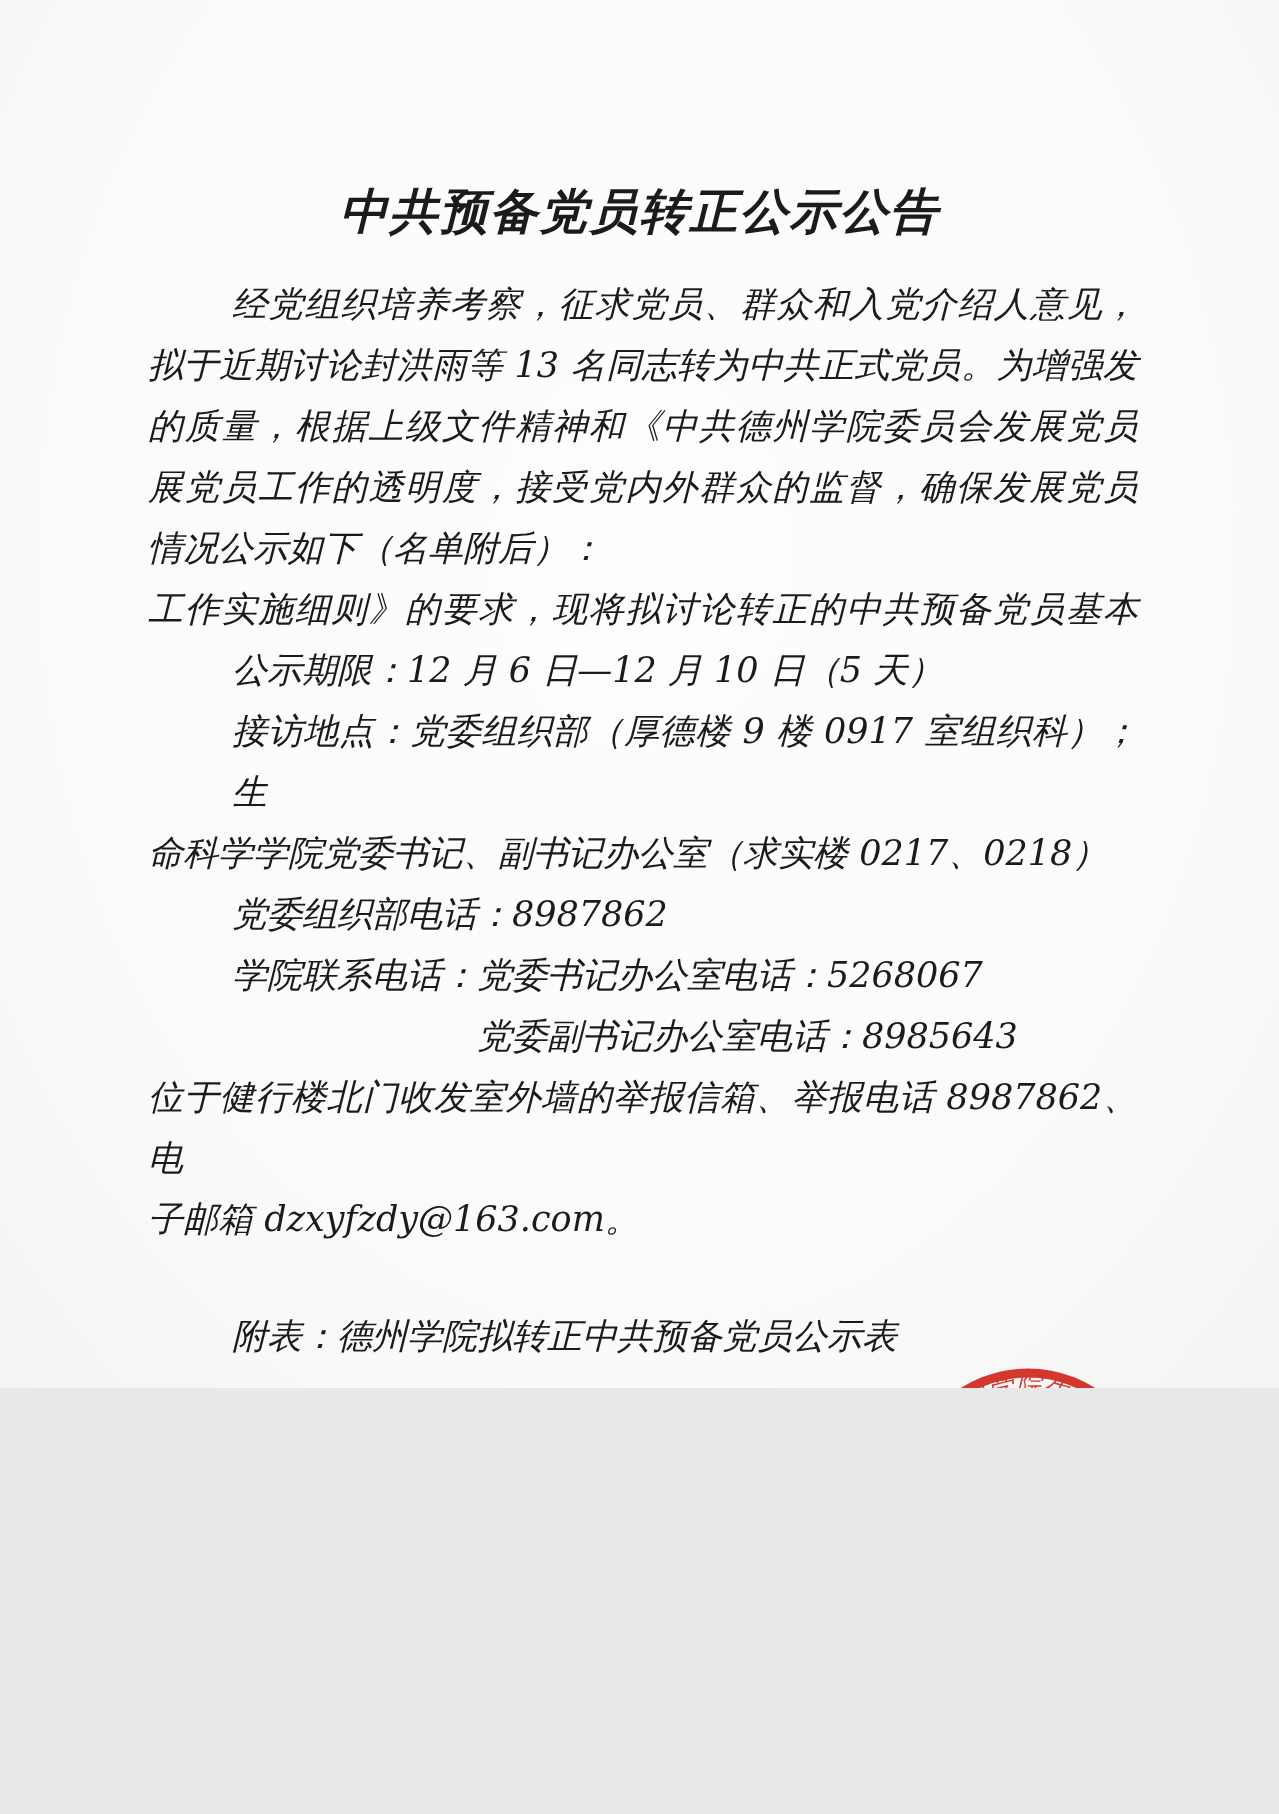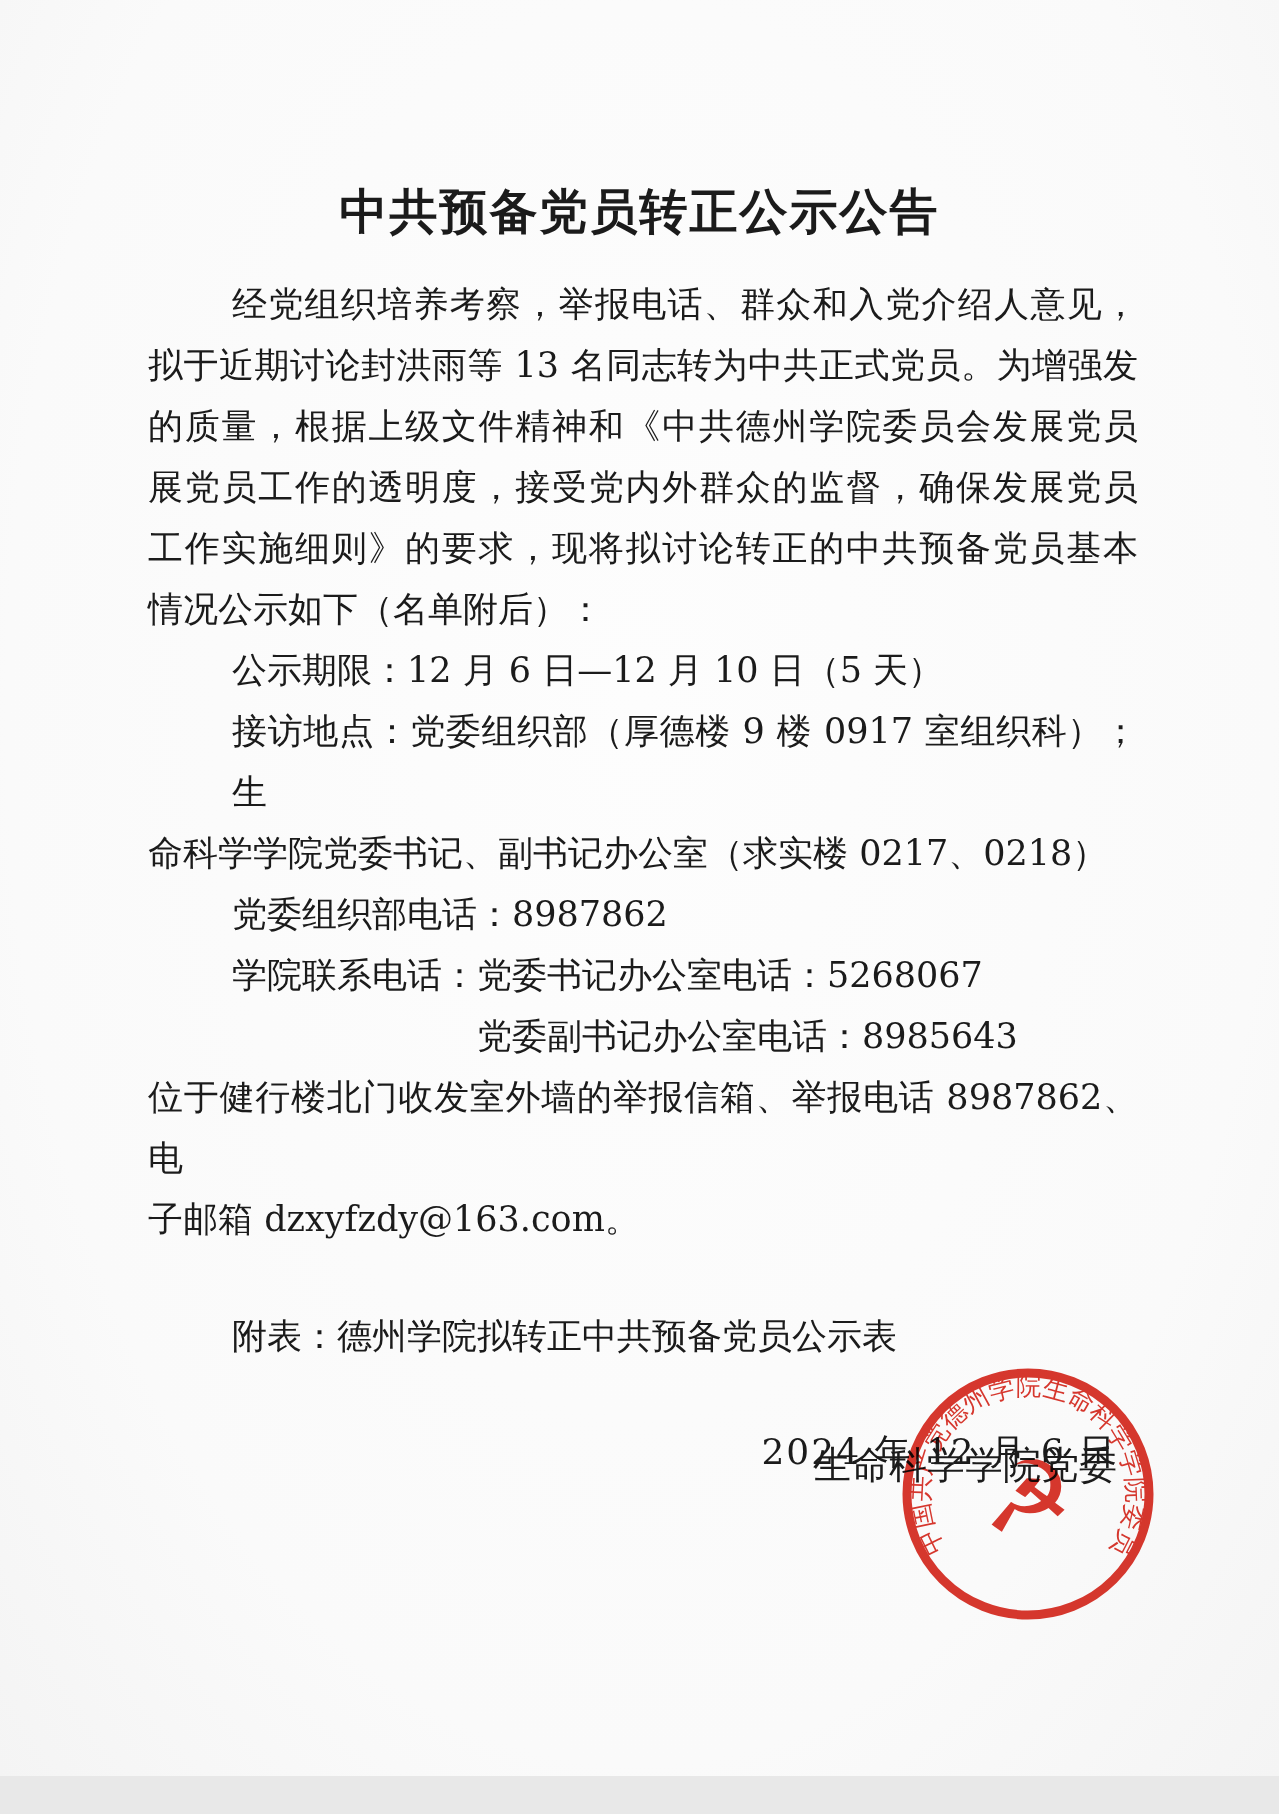--- a/index.html
+++ b/index.html
@@ -1,23 +1,24 @@
 <!DOCTYPE html>
 <html><head>
 <meta charset="utf-8">
 <style>
   html,body{margin:0;padding:0;background:#e8e8e8;}
   .page{
     position:relative;
-    width:1279px;height:1776px;
+    width:1279px;height:1388px;
     margin:0 auto;
     background:radial-gradient(ellipse at 50% 40%, #fdfdfd 0%, #fafafa 70%, #f4f4f4 100%);
     overflow:hidden;
     font-family:"DejaVu Serif","Liberation Serif",serif;
     color:#1b1b1b;
+    font-style:italic;
   }
   .doc-title{
     position:absolute;
     top:148px;left:0;width:100%;
     text-align:center;
     font-size:48px;
     font-weight:700;
     letter-spacing:2px;
     white-space:nowrap;
   }
@@ -55,26 +56,26 @@
   .seal svg{display:block;width:100%;height:100%;}
 </style>
 </head>
 <body>
 
 <div class="page">
 
   <h1 class="doc-title">中共预备党员转正公示公告</h1>
 
   <div class="body-text" id="body-text">
-      <div class="line stretch" style="padding-left: 2.4em;">经党组织培养考察，举报电话、群众和入党介绍人意见，</div>
+      <div class="line stretch" style="padding-left: 2.4em;">经党组织培养考察，征求党员、群众和入党介绍人意见，</div>
       <div class="line stretch" style="padding-left: 0em;">拟于近期讨论封洪雨等 13 名同志转为中共正式党员。为增强发</div>
       <div class="line stretch" style="padding-left: 0em;">的质量，根据上级文件精神和《中共德州学院委员会发展党员</div>
       <div class="line stretch" style="padding-left: 0em;">展党员工作的透明度，接受党内外群众的监督，确保发展党员</div>
+      <div class="line" style="padding-left: 0em;">情况公示如下（名单附后）：</div>
       <div class="line stretch" style="padding-left: 0em;">工作实施细则》的要求，现将拟讨论转正的中共预备党员基本</div>
-      <div class="line" style="padding-left: 0em;">情况公示如下（名单附后）：</div>
       <div class="line" style="padding-left: 2.4em;">公示期限：12 月 6 日—12 月 10 日（5 天）</div>
       <div class="line stretch" style="padding-left: 2.4em;">接访地点：党委组织部（厚德楼 9 楼 0917 室组织科）；生</div>
       <div class="line" style="padding-left: 0em;">命科学学院党委书记、副书记办公室（求实楼 0217、0218）</div>
       <div class="line" style="padding-left: 2.4em;">党委组织部电话：8987862</div>
       <div class="line" style="padding-left: 2.4em;">学院联系电话：党委书记办公室电话：5268067</div>
       <div class="line" style="padding-left: 9.4em;">党委副书记办公室电话：8985643</div>
       <div class="line stretch" style="padding-left: 0em;">位于健行楼北门收发室外墙的举报信箱、举报电话 8987862、电</div>
       <div class="line" style="padding-left: 0em;">子邮箱 dzxyfzdy@163.com。</div>
       <div class="line" style="padding-left: 2.4em; margin-top: 56px;">附表：德州学院拟转正中共预备党员公示表</div>
     </div>

